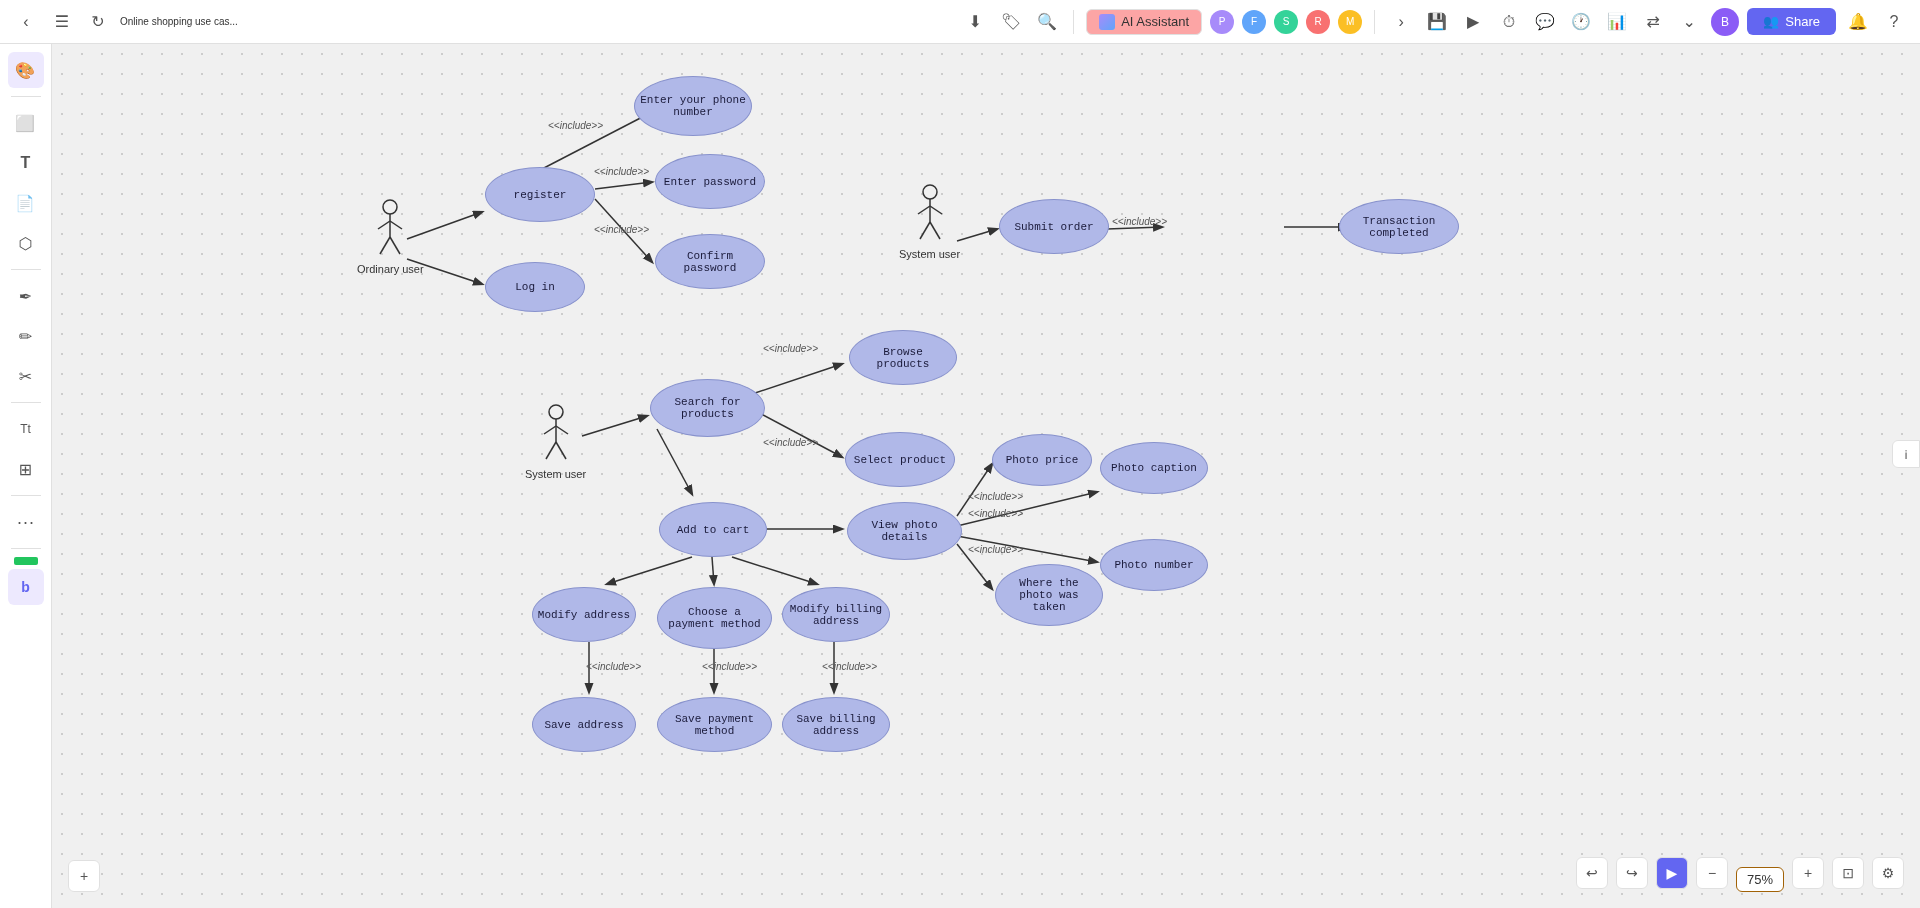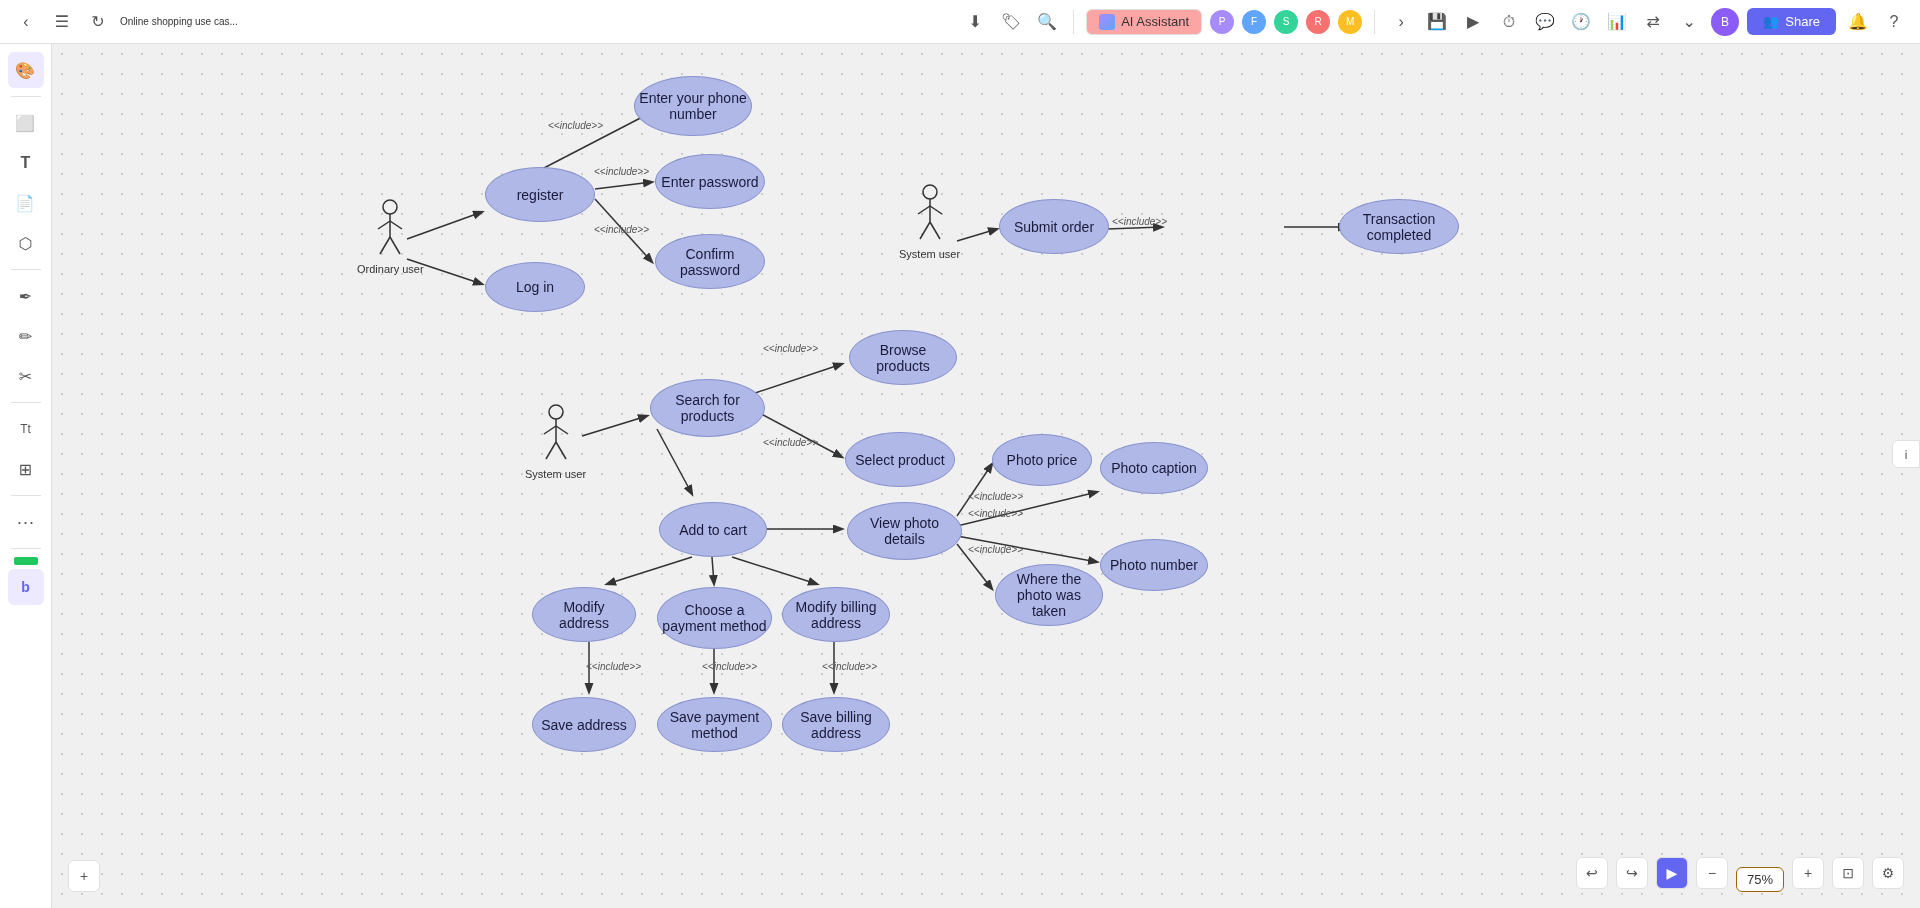--- a/index.html
+++ b/index.html
@@ -54,23 +54,24 @@
       position: absolute; top: 0; left: 0; width: 100%; height: 100%;
     }
 
     
     .node-ellipse {
       position: absolute;
       border-radius: 50%;
       background: #b0b8e8;
       border: 1.5px solid #8892cc;
       display: flex; align-items: center; justify-content: center;
-      text-align: center; font-size: 14px; color: #1a1a3a; font-weight: 500;
+      text-align: center; font-size: 11px; color: #1a1a3a; font-weight: 500;
       cursor: pointer;
       padding: 4px;
+      font-family: Liberation Mono, monospace;
     }
 
     
     .actor {
       position: absolute;
       display: flex; flex-direction: column; align-items: center;
       font-size: 11px; color: #333;
     }
     .actor-label { margin-top: 2px; text-align: center; }
 

